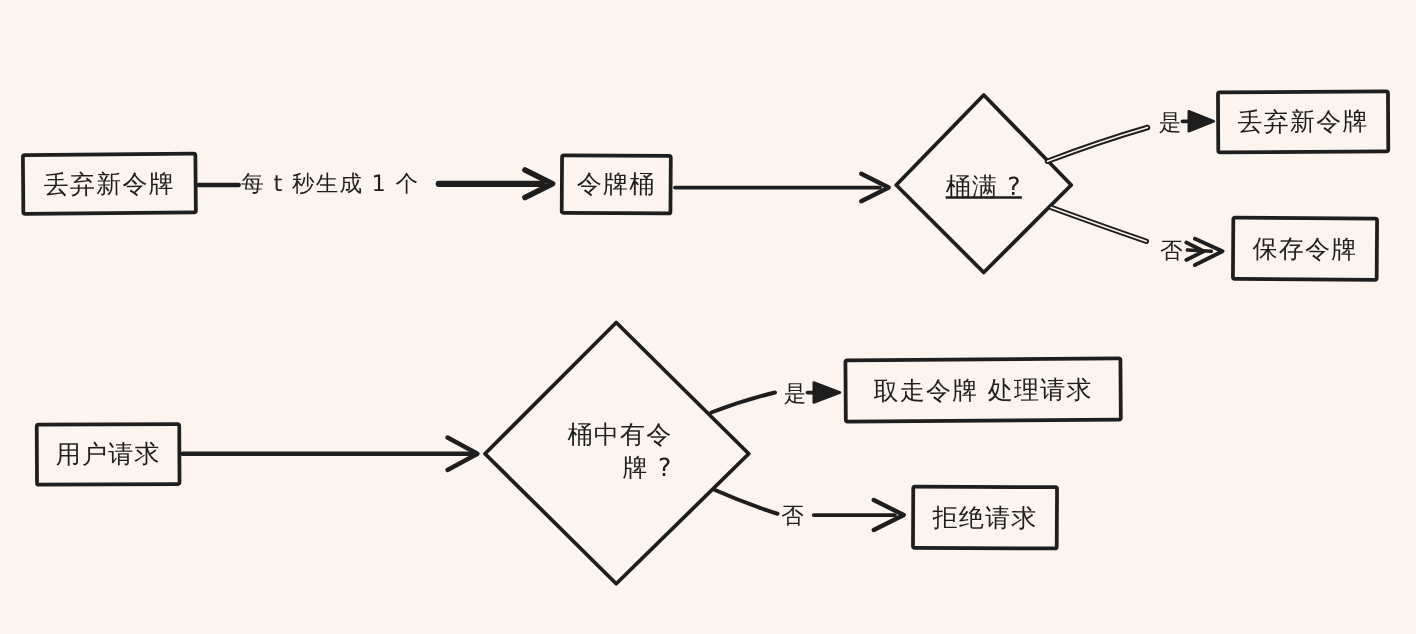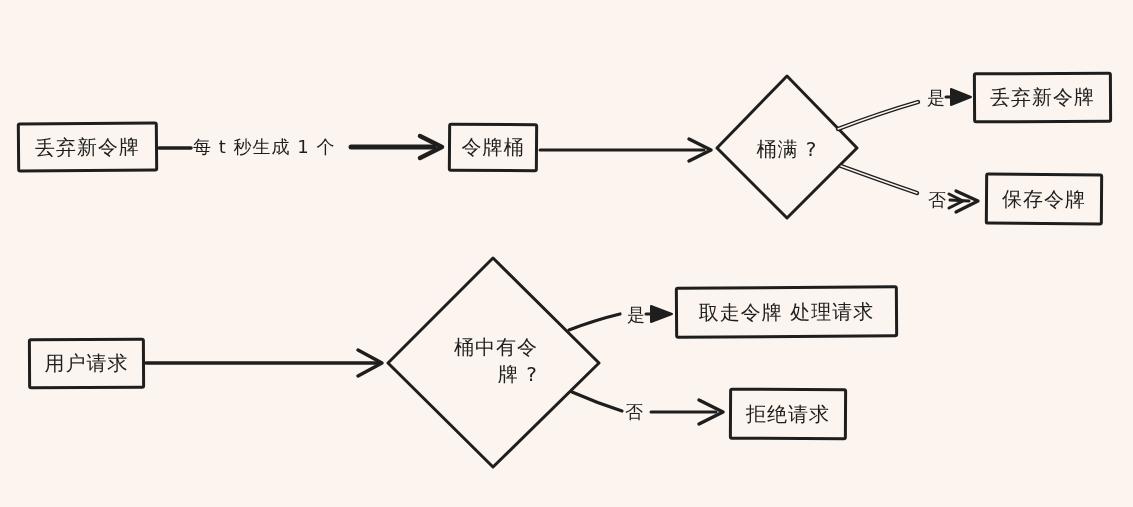--- a/index.html
+++ b/index.html
@@ -36,21 +36,21 @@
   #box-reject    { left: 729px; top: 388px; width: 118px; height: 52px; transform: rotate(0.3deg); align-items: center; }
 
   .float-label { position: absolute; font-size: 18px; letter-spacing: 1px; white-space: nowrap; }
   #rate-label  { left: 193px; top: 135px; width: 158px; }
   #yes-top     { left: 927px; top: 86px; }
   #no-top      { left: 928px; top: 188px; }
   #yes-bottom  { left: 627px; top: 303px; }
   #no-bottom   { left: 625px; top: 400px; }
 
   .diamond-label { position: absolute; text-align: center; font-size: 20px; letter-spacing: 1px; }
-  #d1-label { left: 715px; top: 136px; width: 144px; }
+  #d1-label { left: 715px; top: 136px; width: 144px; text-decoration: underline; }
   #d2-label { left: 450px; top: 334px; width: 88px; line-height: 1.35; text-align: right; }
 </style>
 </head>
 <body>
 
 <div class="canvas">
 
   <svg class="connector-layer" viewBox="0 0 1133 507" aria-hidden="true">
 
     <path class="ink-line" stroke-width="3.5" d="M159 148 L191 148"></path>

